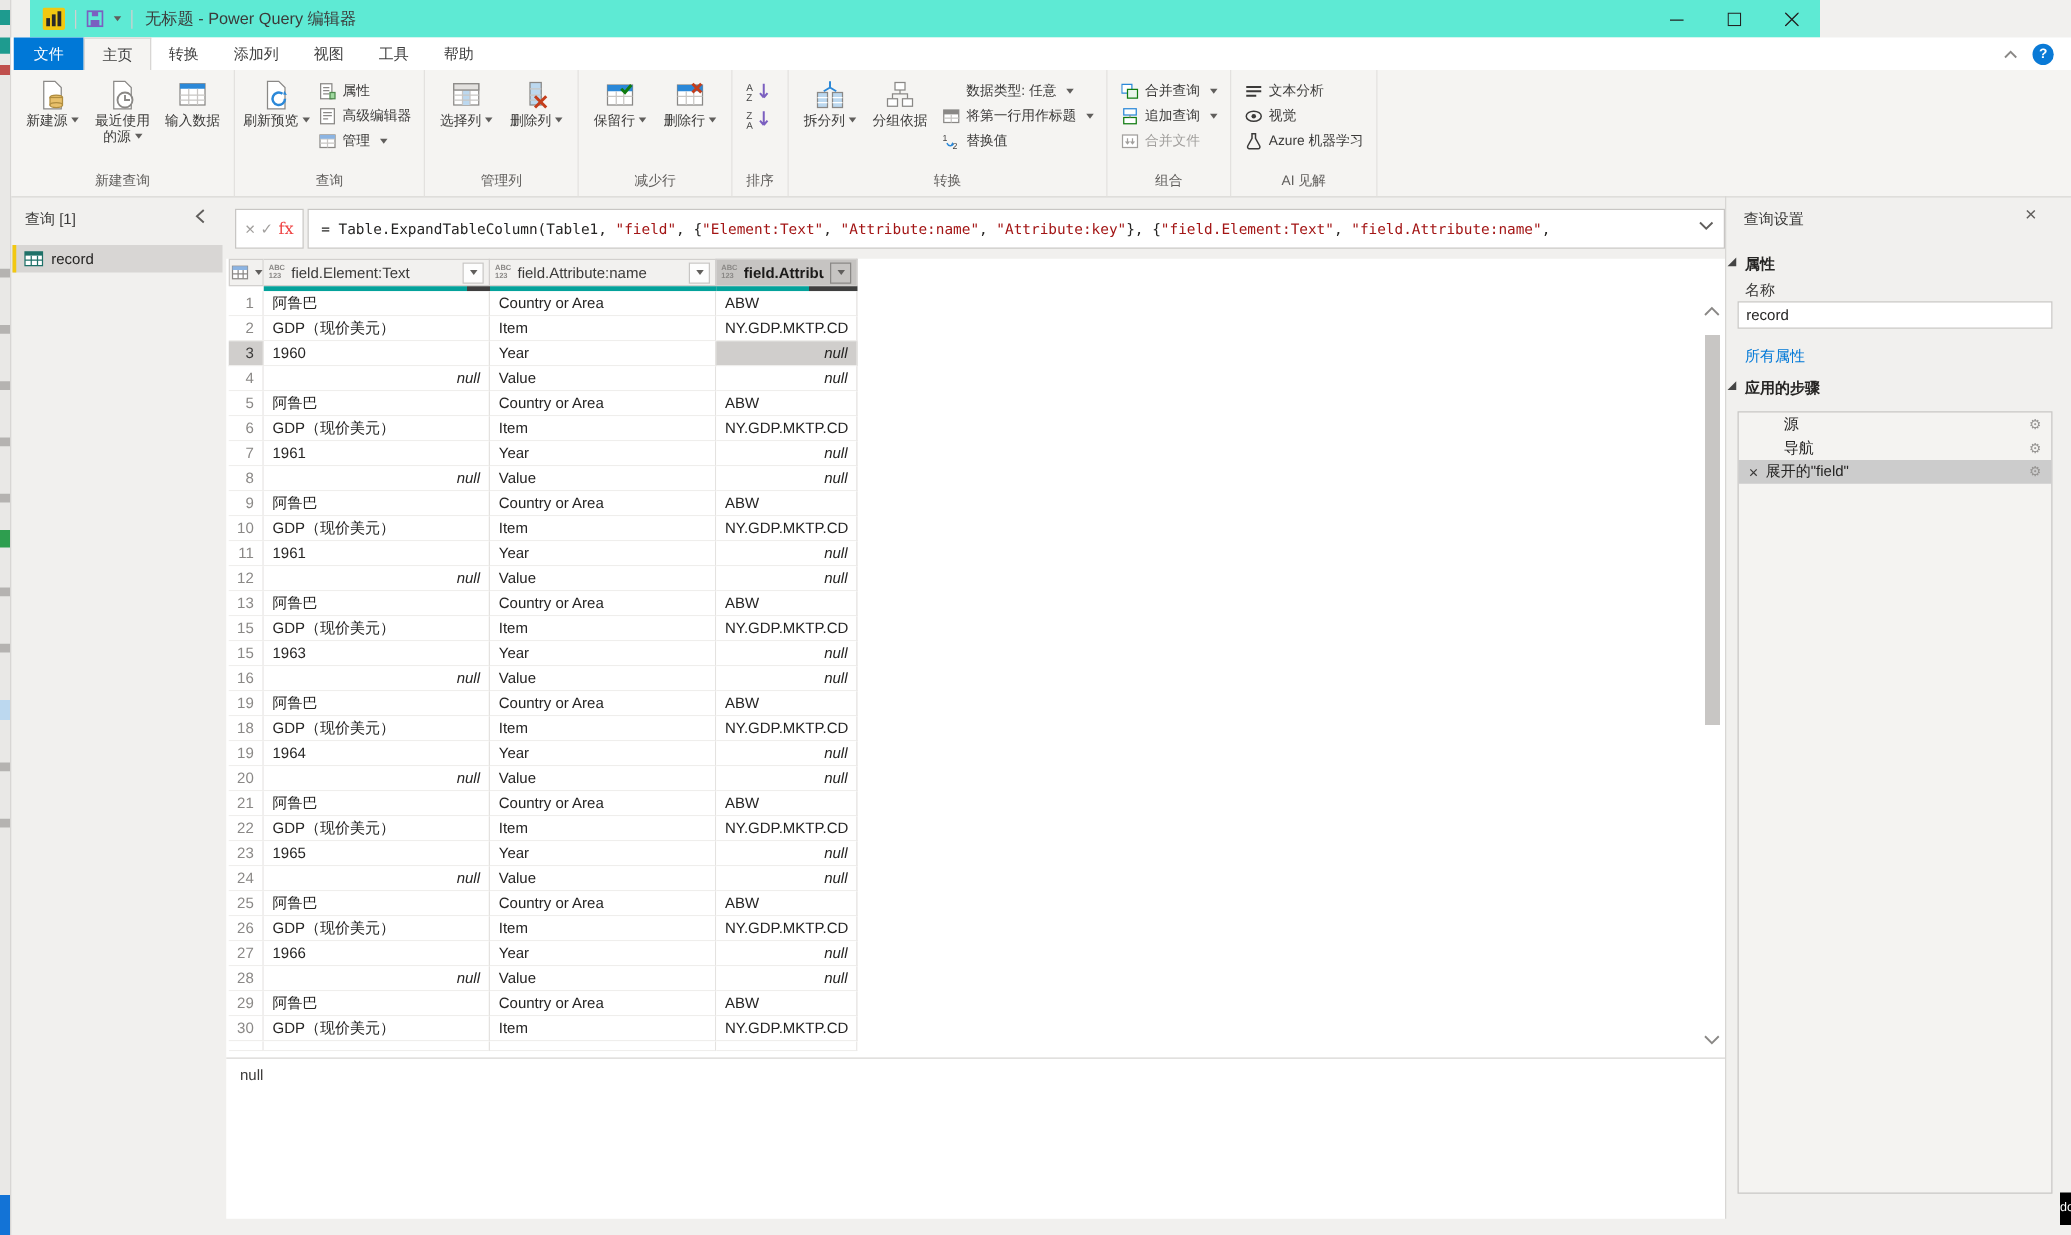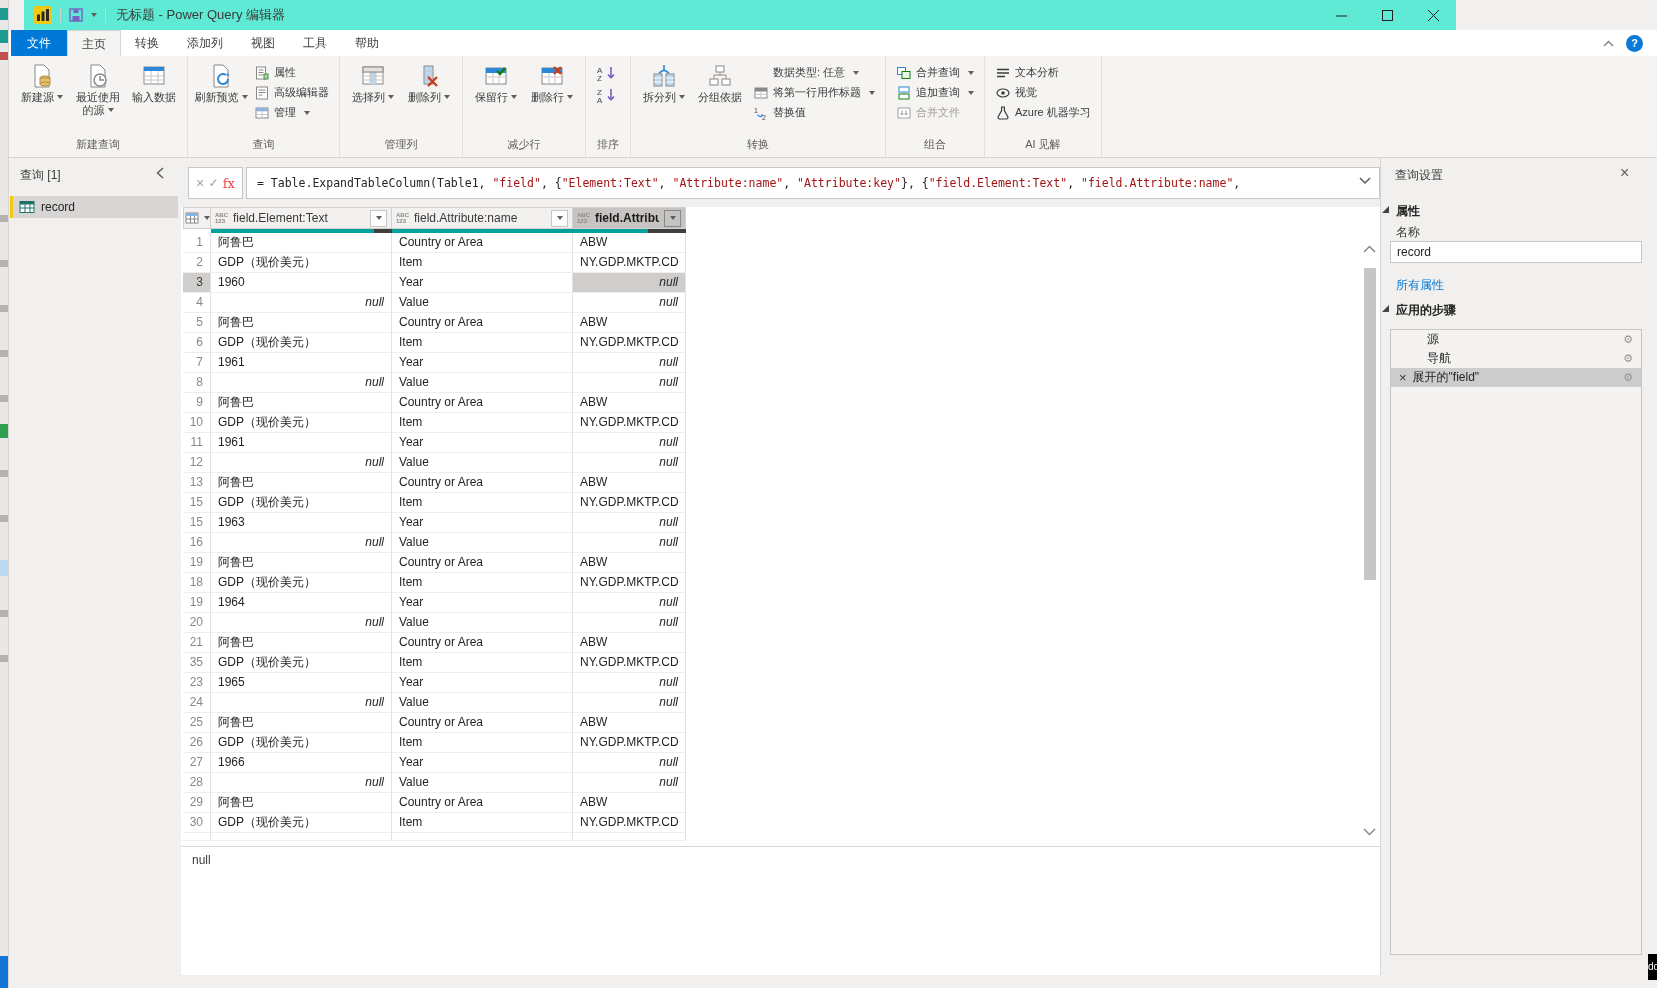--- a/index.html
+++ b/index.html
@@ -707,21 +707,21 @@
         <div class="td" style="width: 181px;">Value</div>
         <div class="td nul" style="width: 113px;">null</div>
       </div>
       <div class="t-row">
         <div class="rn">21</div>
         <div class="td" style="width: 181px;">阿鲁巴</div>
         <div class="td" style="width: 181px;">Country or Area</div>
         <div class="td" style="width: 113px;">ABW</div>
       </div>
       <div class="t-row">
-        <div class="rn">35</div>
+        <div class="rn">22</div>
         <div class="td" style="width: 181px;">GDP（现价美元）</div>
         <div class="td" style="width: 181px;">Item</div>
         <div class="td" style="width: 113px;">NY.GDP.MKTP.CD</div>
       </div>
       <div class="t-row">
         <div class="rn">23</div>
         <div class="td" style="width: 181px;">1965</div>
         <div class="td" style="width: 181px;">Year</div>
         <div class="td nul" style="width: 113px;">null</div>
       </div>

